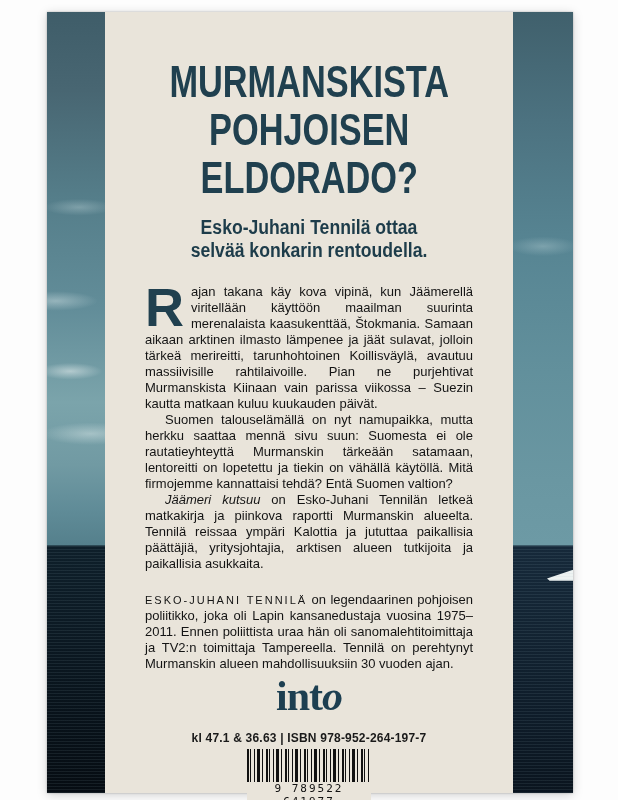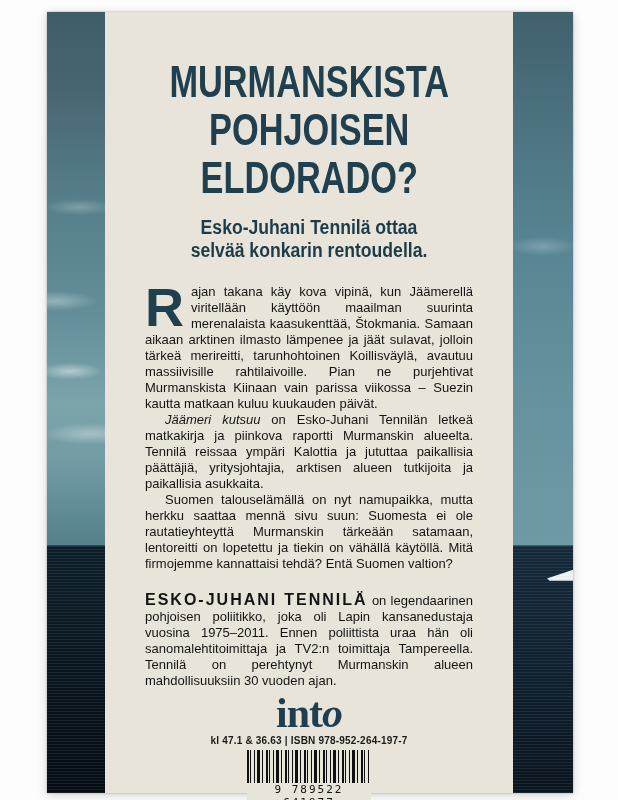--- a/index.html
+++ b/index.html
@@ -108,37 +108,37 @@
   .italic { font-style: italic; }
   .bio {
     margin-top: 20px;
     width: 328px;
     font-size: 13px;
     line-height: 16px;
     text-align: justify;
     color: #141414;
   }
   .bio .bio-name {
-    font-weight: bold;
+    font-weight: normal;
     letter-spacing: 2px;
-    font-size: 16px;
+    font-size: 11px;
   }
   .logo {
     margin-top: 4px;
     color: #1d3f51;
     font-family: "Liberation Serif", serif;
     font-weight: bold;
     font-size: 42px;
     line-height: 40px;
     letter-spacing: -1px;
   }
   .logo .logo-o { font-style: italic; }
   .isbn-line {
-    margin-top: 2px;
-    font-size: 10px;
+    margin-top: 15px;
+    font-size: 12px;
     font-weight: bold;
     letter-spacing: 0.2px;
     color: #1a1a1a;
   }
   .barcode-wrap {
     margin-top: 4px;
     width: 124px;
     position: relative;
     text-align: center;
   }
@@ -175,22 +175,22 @@
     <div class="title">
       <div>MURMANSKISTA</div>
       <div>POHJOISEN</div>
       <div>ELDORADO?</div>
     </div>
 
     <div class="subtitle">Esko-Juhani Tennilä ottaa selvää konkarin rentoudella.</div>
 
     <div class="blurb">
       <p><span class="dropcap">R</span><span>ajan takana käy kova vipinä, kun Jäämerellä viritellään käyttöön maailman suurinta merenalaista kaasukenttää, Štokmania. Samaan aikaan arktinen ilmasto lämpenee ja jäät sulavat, jolloin tärkeä merireitti, tarunhohtoinen Koillisväylä, avautuu massiivisille rahtilaivoille. Pian ne purjehtivat Murmanskista Kiinaan vain parissa viikossa – Suezin kautta matkaan kuluu kuukauden päivät.</span></p>
+      <p class="indent">Suomen talouselämällä on nyt namupaikka, mutta herkku saattaa mennä sivu suun: Suomesta ei ole rautatieyhteyttä Murmanskin tärkeään satamaan, lentoreitti on lopetettu ja tiekin on vähällä käytöllä. Mitä firmojemme kannattaisi tehdä? Entä Suomen valtion?</p>
       <p class="indent"><span class="italic">Jäämeri kutsuu</span><span> on Esko-Juhani Tennilän letkeä matkakirja ja piinkova raportti Murmanskin alueelta. Tennilä reissaa ympäri Kalottia ja jututtaa paikallisia päättäjiä, yritysjohtajia, arktisen alueen tutkijoita ja paikallisia asukkaita.</span></p>
-      <p class="indent">Suomen talouselämällä on nyt namupaikka, mutta herkku saattaa mennä sivu suun: Suomesta ei ole rautatieyhteyttä Murmanskin tärkeään satamaan, lentoreitti on lopetettu ja tiekin on vähällä käytöllä. Mitä firmojemme kannattaisi tehdä? Entä Suomen valtion?</p>
     </div>
 
     <div class="bio">
       <span class="bio-name">ESKO-JUHANI TENNILÄ</span><span> on legendaarinen pohjoisen poliitikko, joka oli Lapin kansanedustaja vuosina 1975–2011. Ennen poliittista uraa hän oli sanomalehtitoimittaja ja TV2:n toimittaja Tampereella. Tennilä on perehtynyt Murmanskin alueen mahdollisuuksiin 30 vuoden ajan.</span>
     </div>
 
     <div class="logo"><span>int</span><span class="logo-o">o</span></div>
 
     <div class="isbn-line">kl 47.1 &amp; 36.63 | ISBN 978-952-264-197-7</div>
 

